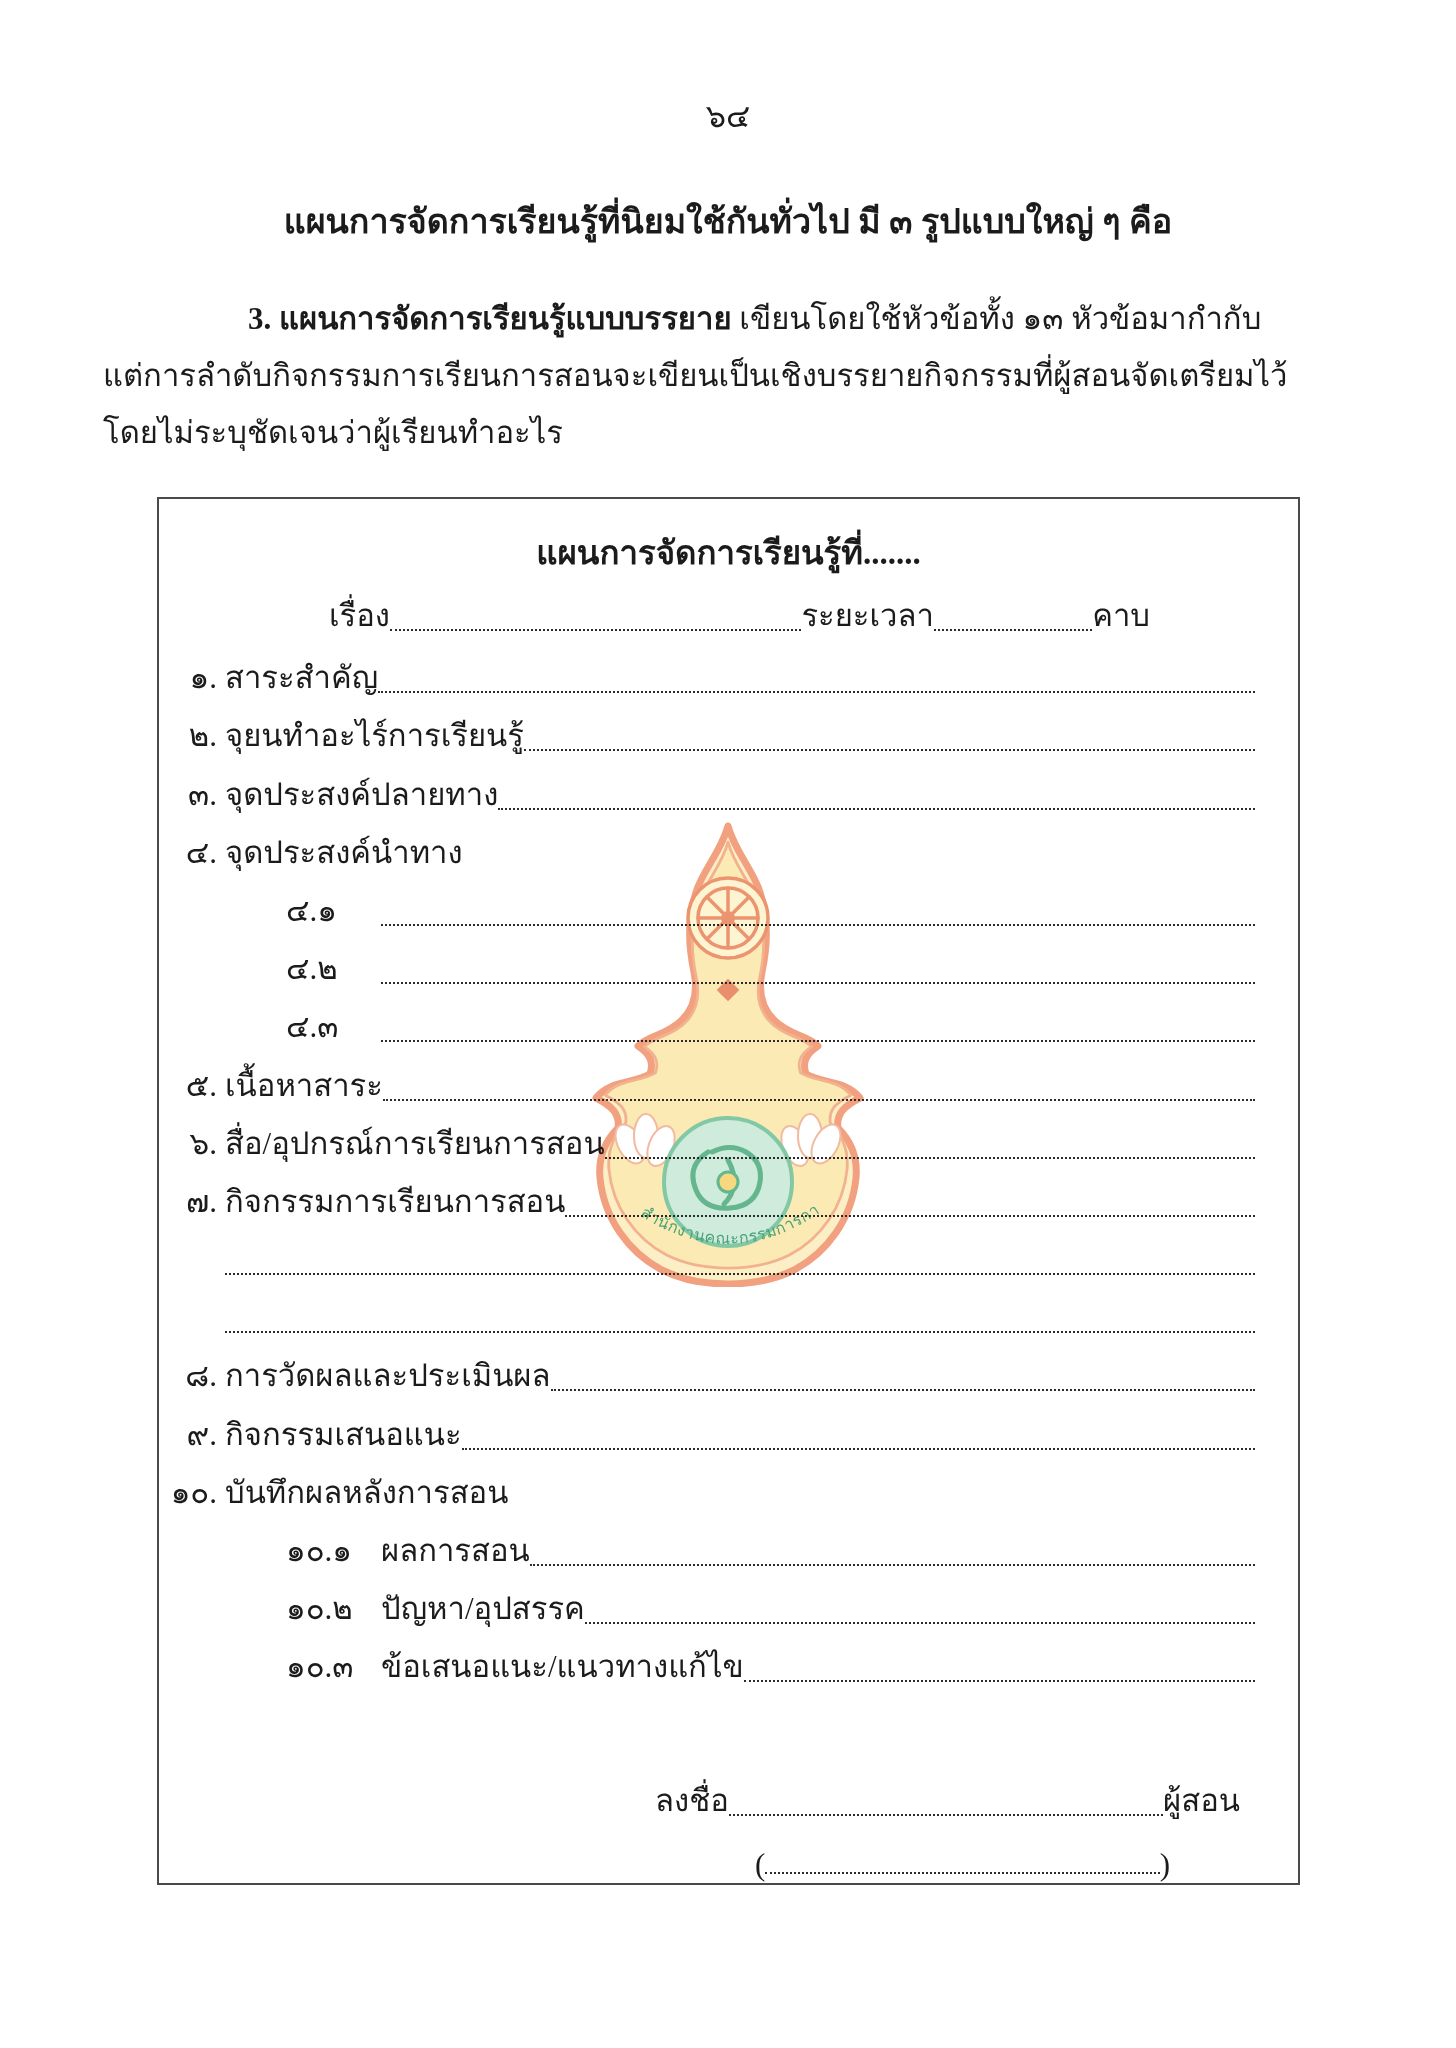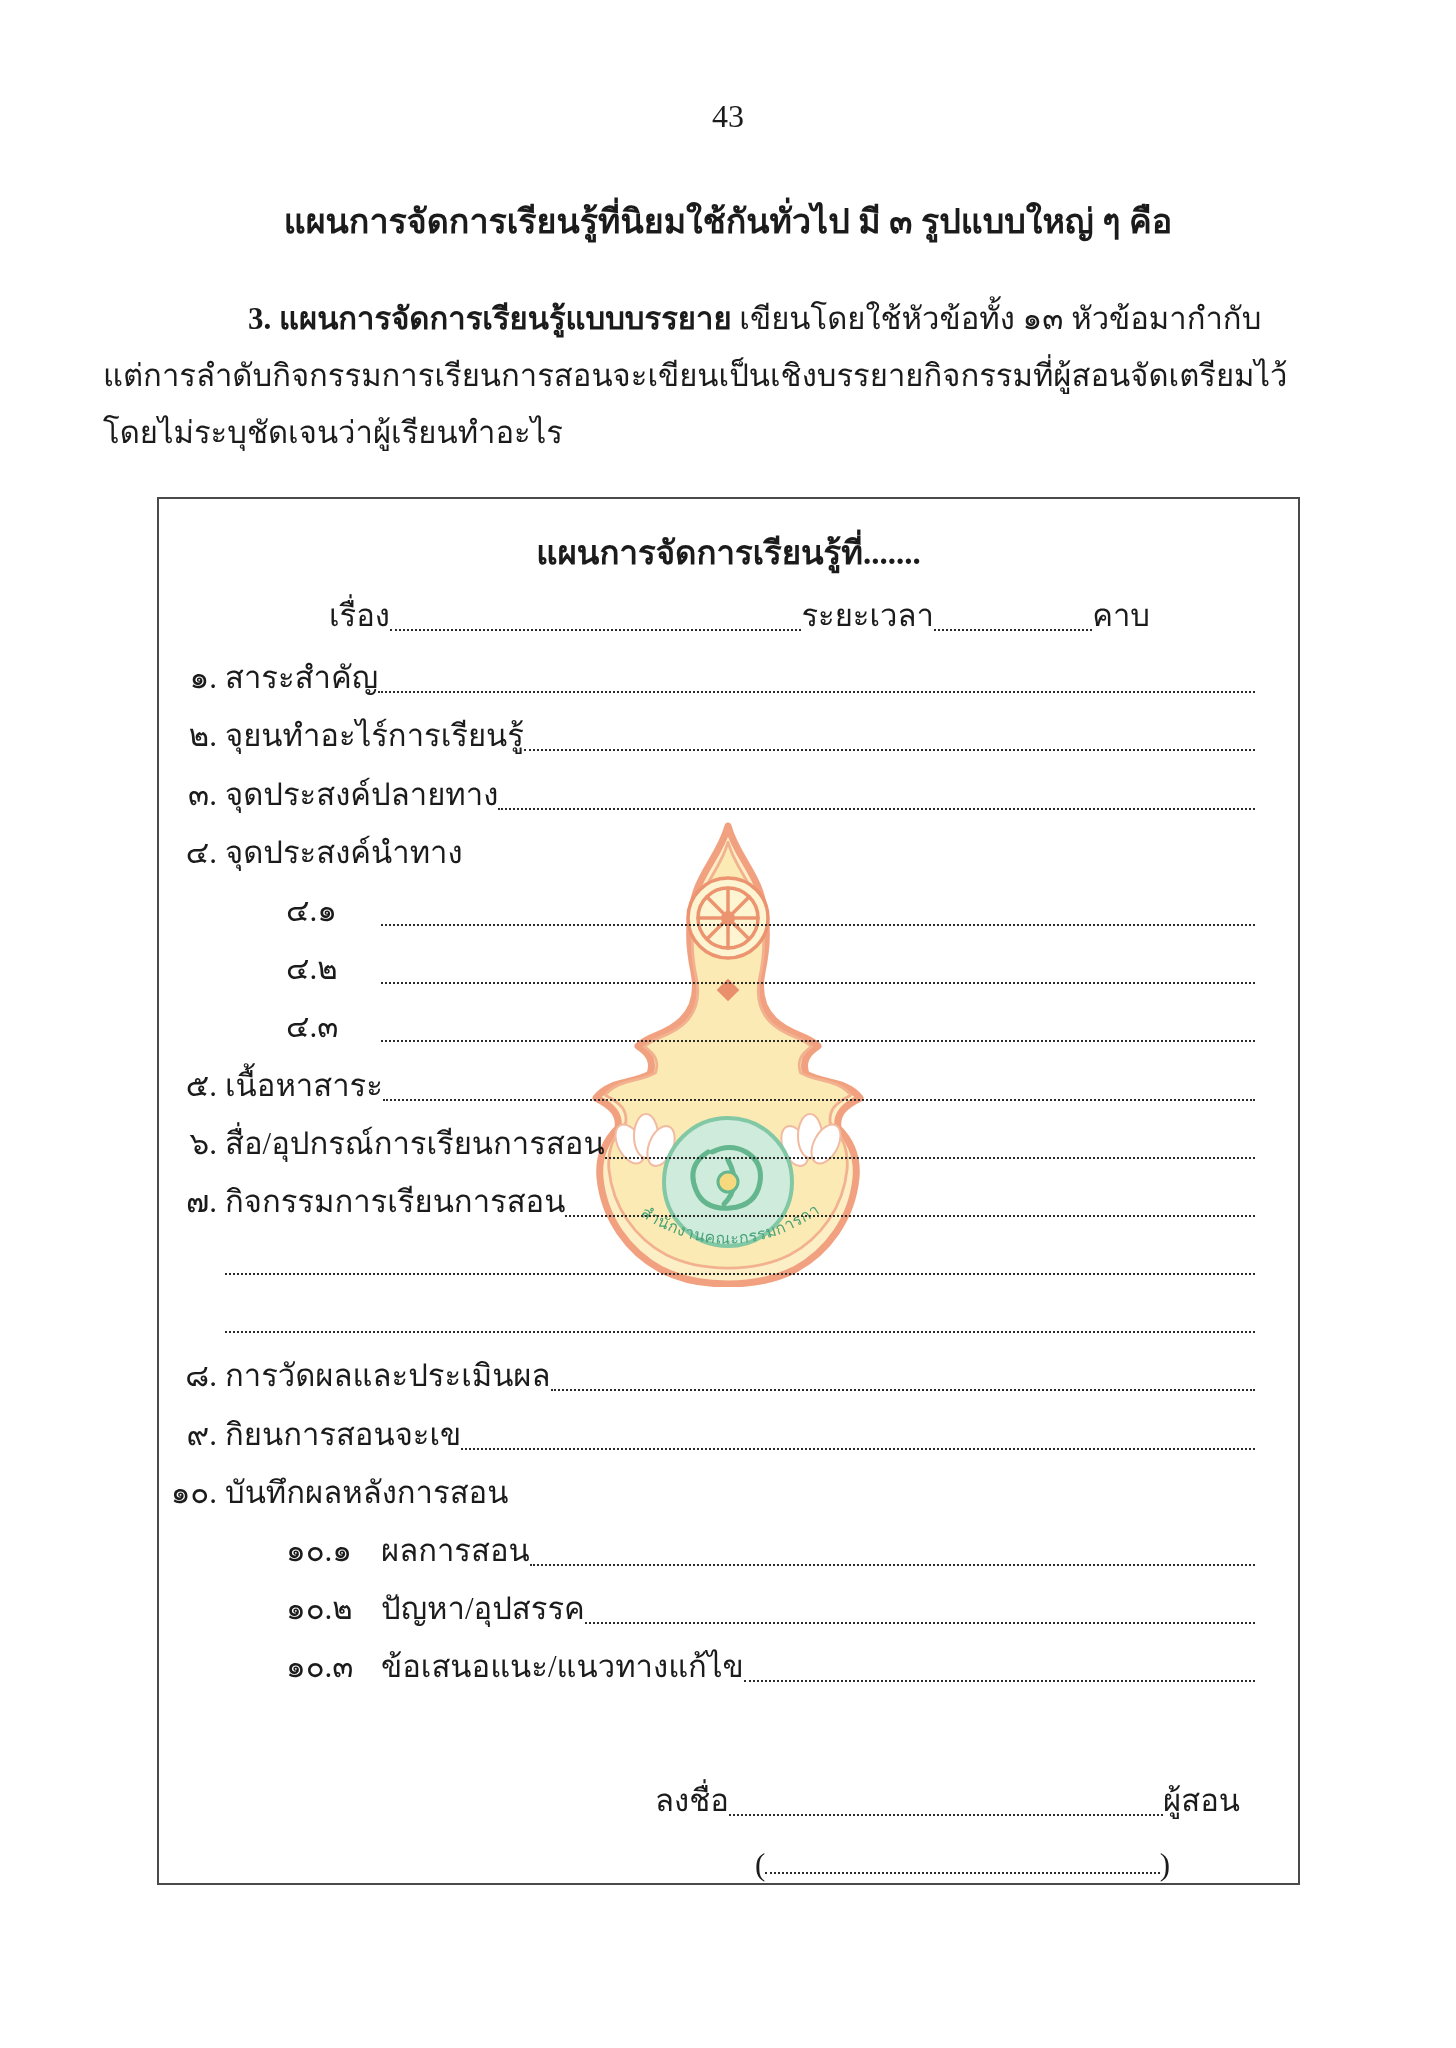--- a/index.html
+++ b/index.html
@@ -86,21 +86,21 @@
     margin-left:496px;width:585px;
   }
   .sig-row .s-label{flex:none;padding-bottom:6px;}
   .sig-row.second{margin-left:596px;width:415px;}
 </style>
 </head>
 <body>
 
 <div class="page">
 
-  <div class="page-number">43</div>
+  <div class="page-number">๖๔</div>
 
   <div class="doc-title">แผนการจัดการเรียนรู้ที่นิยมใช้กันทั่วไป มี ๓ รูปแบบใหญ่ ๆ คือ</div>
 
   <div class="intro">
     <div class="line1"><span class="lead">3. แผนการจัดการเรียนรู้แบบบรรยาย</span><span> เขียนโดยใช้หัวข้อทั้ง ๑๓ หัวข้อมากำกับ</span></div>
     <div>แต่การลำดับกิจกรรมการเรียนการสอนจะเขียนเป็นเชิงบรรยายกิจกรรมที่ผู้สอนจัดเตรียมไว้</div>
     <div>โดยไม่ระบุชัดเจนว่าผู้เรียนทำอะไร</div>
   </div>
 
   <svg class="watermark" viewBox="0 0 340 465" aria-hidden="true">
@@ -228,21 +228,21 @@
     <span class="label"></span>
     <span class="leader"></span>
   </div>
           <div class="row">
     <span class="num">๘.</span>
     <span class="label">การวัดผลและประเมินผล</span>
     <span class="leader"></span>
   </div>
           <div class="row">
     <span class="num">๙.</span>
-    <span class="label">กิยนการสอนจะเข</span>
+    <span class="label">กิจกรรมเสนอแนะ</span>
     <span class="leader"></span>
   </div>
           <div class="row">
     <span class="num">๑๐.</span>
     <span class="label">บันทึกผลหลังการสอน</span>
 
   </div>
           <div class="row sub">
     <span class="num">๑๐.๑</span>
     <span class="label">ผลการสอน</span>

